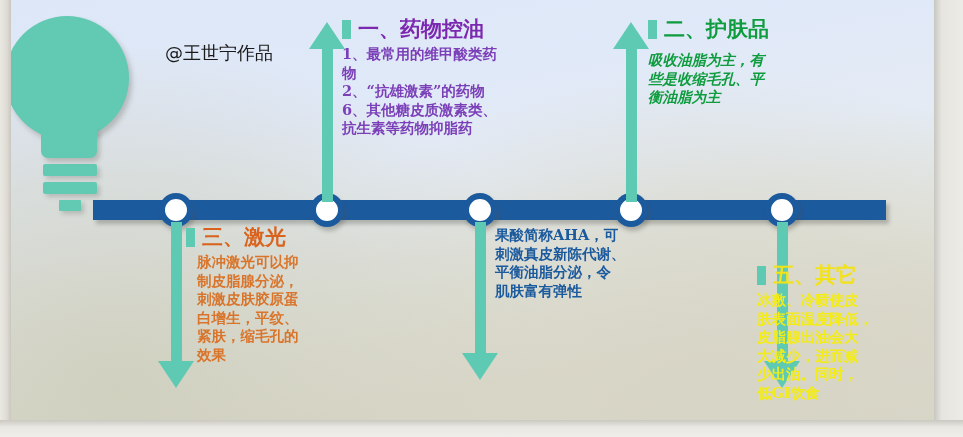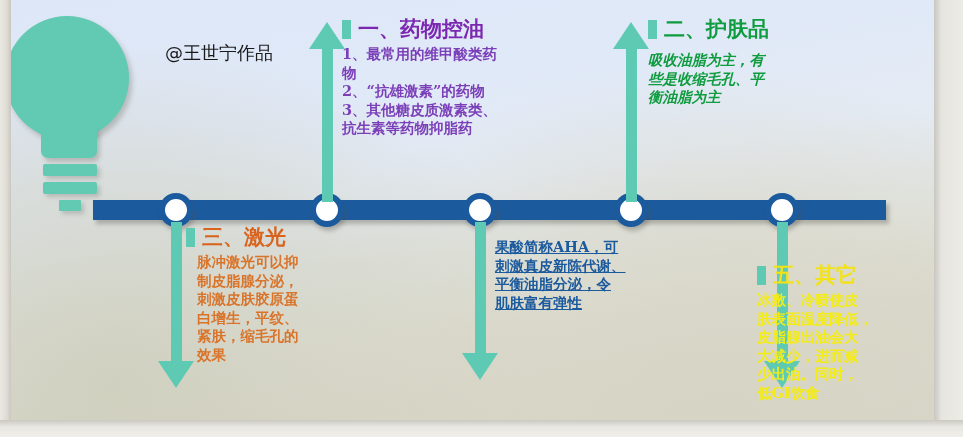--- a/index.html
+++ b/index.html
@@ -175,21 +175,21 @@
       <div class="head"></div>
     </div>
 
     <div class="block c-purple" style="left:331px; top:18px; width:215px;">
       <div class="heading">
         <span class="marker"></span><span>一、药物控油</span>
       </div>
       <p class="body-text">1、最常用的维甲酸类药
 物
 2、“抗雄激素”的药物
-3、其他糖皮质激素类、
+6、其他糖皮质激素类、
 抗生素等药物抑脂药</p>
     </div>
 
     <div class="block c-green" style="left:637px; top:10px; width:160px;margin-top:8px;">
       <div class="heading">
         <span class="marker"></span><span>二、护肤品</span>
       </div>
       <p class="body-text" style="margin-top:10px;font-style:italic;">吸收油脂为主，有
 些是收缩毛孔、平
 衡油脂为主</p>
@@ -201,21 +201,21 @@
       </div>
       <p class="body-text" style="margin-left:11px;">脉冲激光可以抑
 制皮脂腺分泌，
 刺激皮肤胶原蛋
 白增生，平纹、
 紧肤，缩毛孔的
 效果</p>
     </div>
 
     <div class="block c-blue" style="left:479px; top:226px; width:185px;">
-      <p class="body-text" style="margin-top:12px; margin-left:5px;text-decoration:underline;">果酸简称AHA，可
+      <p class="body-text" style="margin-left:5px;">果酸简称AHA，可
 刺激真皮新陈代谢、
 平衡油脂分泌，令
 肌肤富有弹性</p>
     </div>
 
     <div class="block c-yellow" style="left:746px; top:226px; width:150px;margin-top:38px;">
       <div class="heading">
         <span class="marker"></span><span>五、其它</span>
       </div>
       <p class="body-text">冰敷、冷喷使皮

